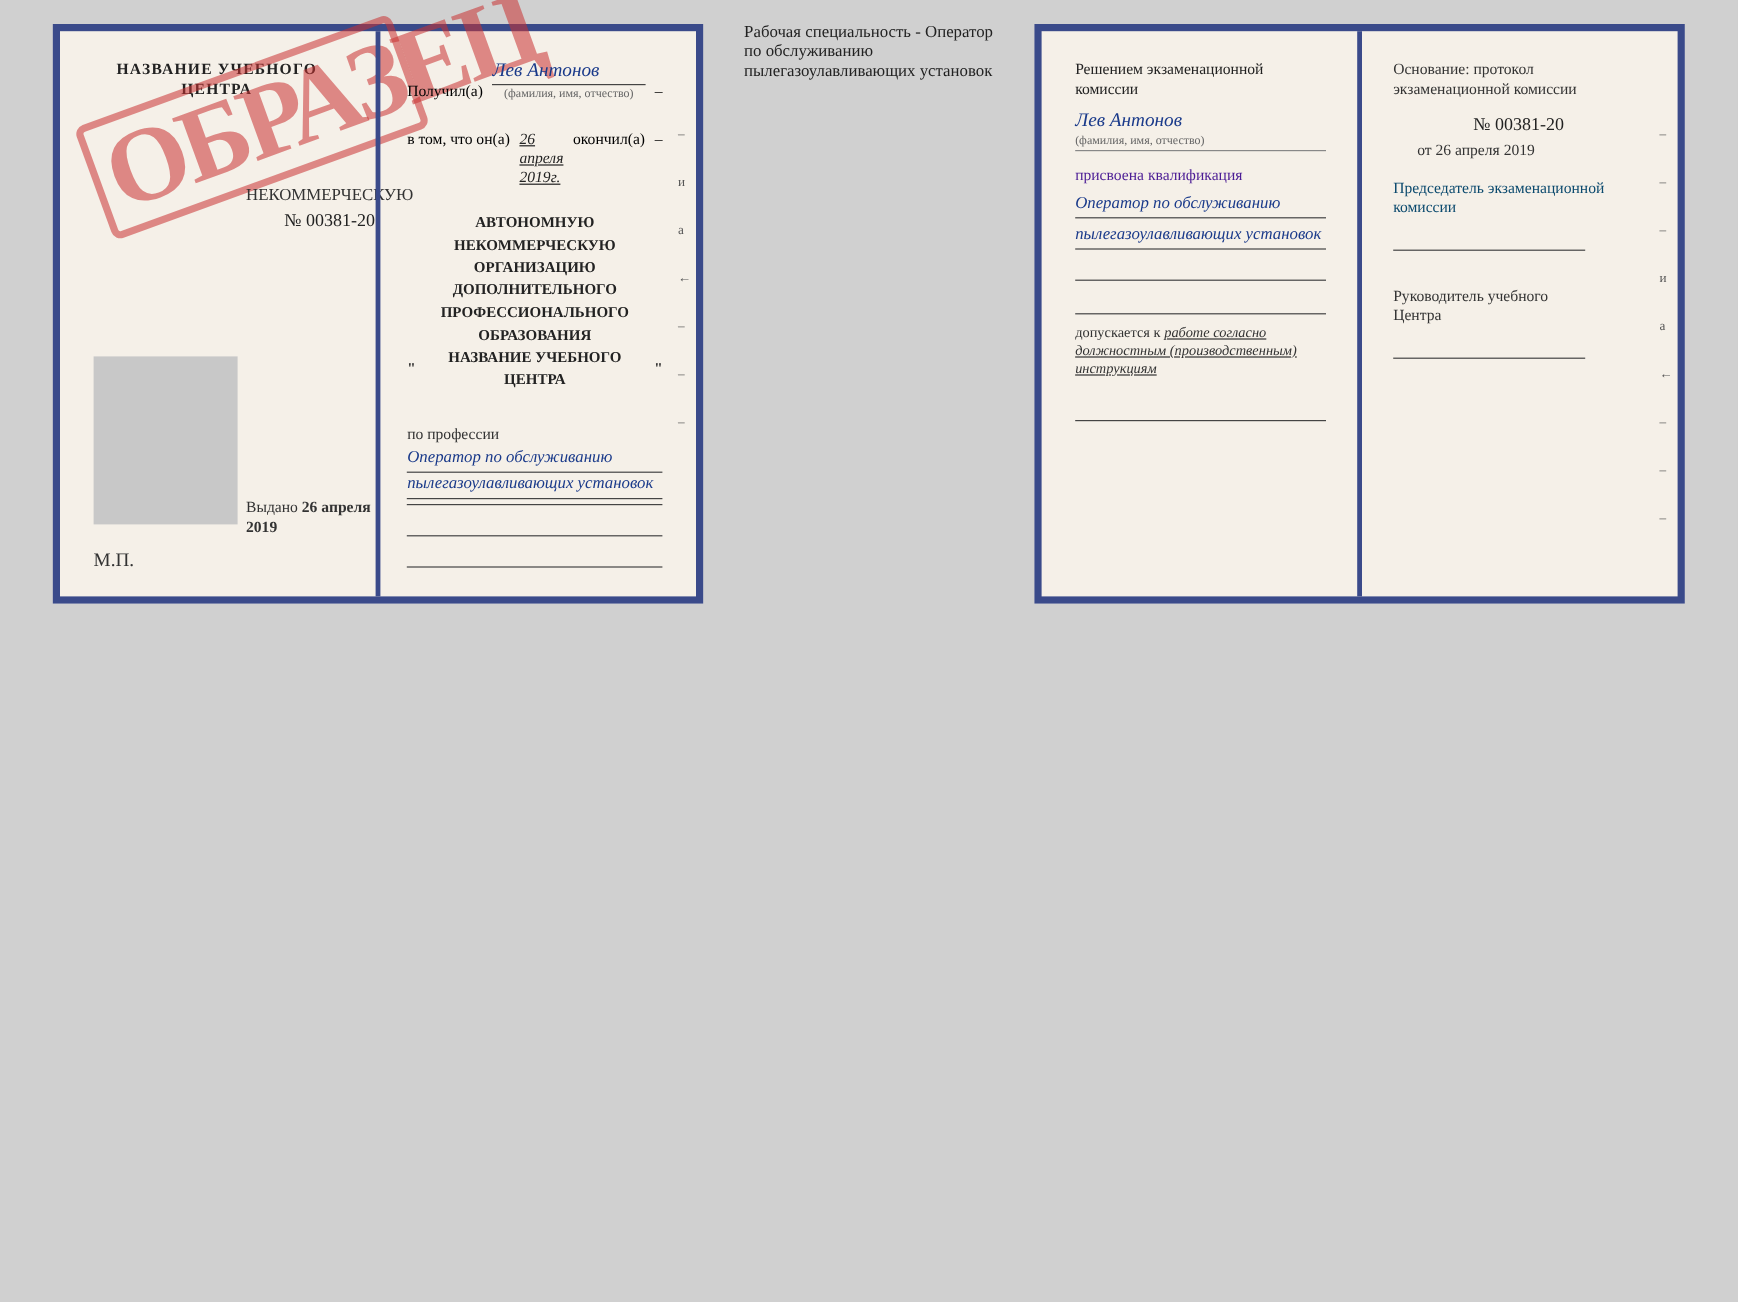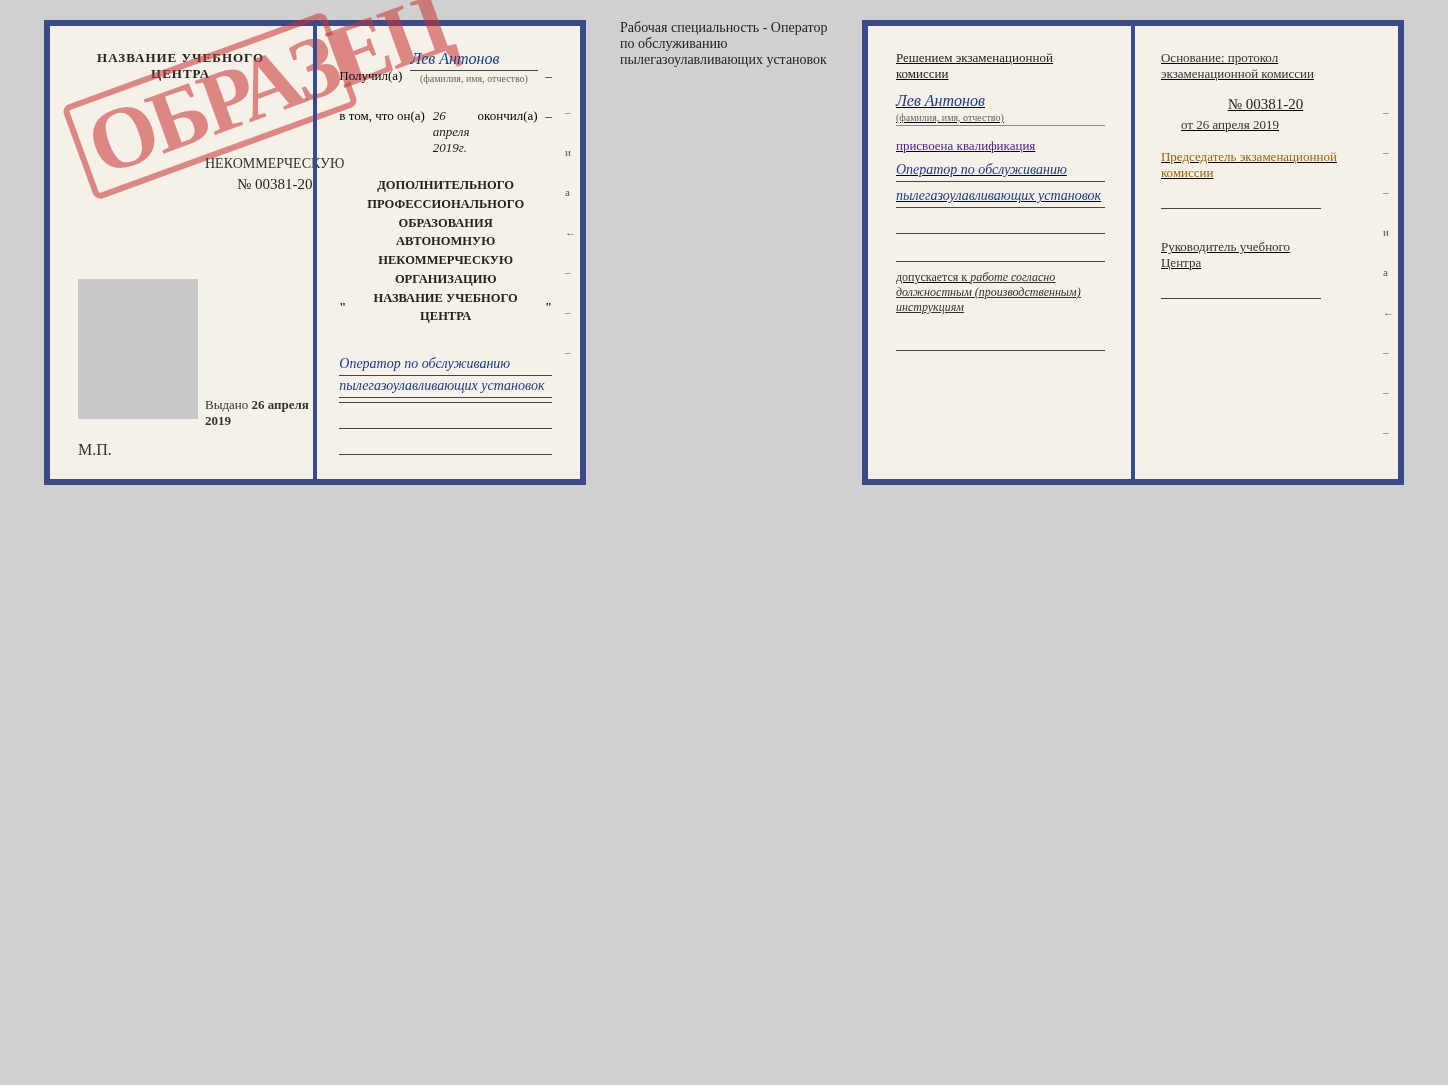--- a/index.html
+++ b/index.html
@@ -174,21 +174,20 @@
     }
 
     
     .qual-book {
       display: flex;
       width: 100%;
       border: 6px solid #3a4a8a;
       background: #f5f0e8;
       position: relative;
       min-height: 360px;
-      text-decoration: underline;
     }
 
     .qual-book::after {
       content: '';
       position: absolute;
       left: 50%;
       top: 0;
       bottom: 0;
       width: 4px;
       background: #3a4a8a;
@@ -276,21 +275,21 @@
 
     .qual-date {
       font-size: 13px;
       color: #333;
       margin-bottom: 16px;
       padding-left: 20px;
     }
 
     .qual-chairman {
       font-size: 13px;
-      color: #a16207;
+      color: #0c4a6e;
       margin-bottom: 30px;
     }
 
     .qual-sig-line {
       border-bottom: 1px solid #444;
       width: 160px;
       height: 20px;
       margin-top: 8px;
     }
 
@@ -346,36 +345,37 @@
           <div style="font-family:'Segoe UI',cursive; font-style:italic; color:#1a3a8a; font-size:16px; border-bottom:1px solid #444; padding-bottom:2px;">
             <span>Лев Антонов</span>
           </div>
           <span class="small-label">(фамилия, имя, отчество)</span>
         </div>
         <span style="font-size:13px;">–</span>
       </div>
 
       <div style="display:flex; align-items:flex-start; gap:8px; margin-top:8px;">
         <span style="font-size:13px; white-space:nowrap;">в том, что он(а)</span>
-        <span style="font-size:13px; font-style:italic; color:#222;">26 апреля 2019г.</span>
+        <span style="font-size:13px; font-style:italic; text-decoration:underline; color:#222;">26 апреля 2019г.</span>
         <span style="font-size:13px;">окончил(а)</span>
         <span style="font-size:13px;">–</span>
       </div>
 
       <div class="center-block">
+        <div>АВТОНОМНУЮ НЕКОММЕРЧЕСКУЮ ОРГАНИЗАЦИЮ</div>
         <div>ДОПОЛНИТЕЛЬНОГО ПРОФЕССИОНАЛЬНОГО ОБРАЗОВАНИЯ</div>
-        <div>АВТОНОМНУЮ НЕКОММЕРЧЕСКУЮ ОРГАНИЗАЦИЮ</div>
         <div style="display:flex; justify-content:center; align-items:center; gap:4px;">
           <span>"</span>
           <span>НАЗВАНИЕ УЧЕБНОГО ЦЕНТРА</span>
           <span>"</span>
         </div>
       </div>
 
       <div style="margin-top:8px;">
+        <div style="font-size:13px; color:#333; margin-bottom:4px;">по профессии</div>
         <div class="profession-field">Оператор по обслуживанию</div>
         <div class="profession-field">пылегазоулавливающих установок</div>
         <div style="border-bottom:1px solid #444; height:1px; margin-top:4px;"></div>
         <div style="border-bottom:1px solid #444; height:20px; margin-top:6px;"></div>
         <div style="border-bottom:1px solid #444; height:20px; margin-top:6px;"></div>
       </div>
 
       <div class="right-sidebar-marks">
         <span>–</span>
         <span>и</span>

